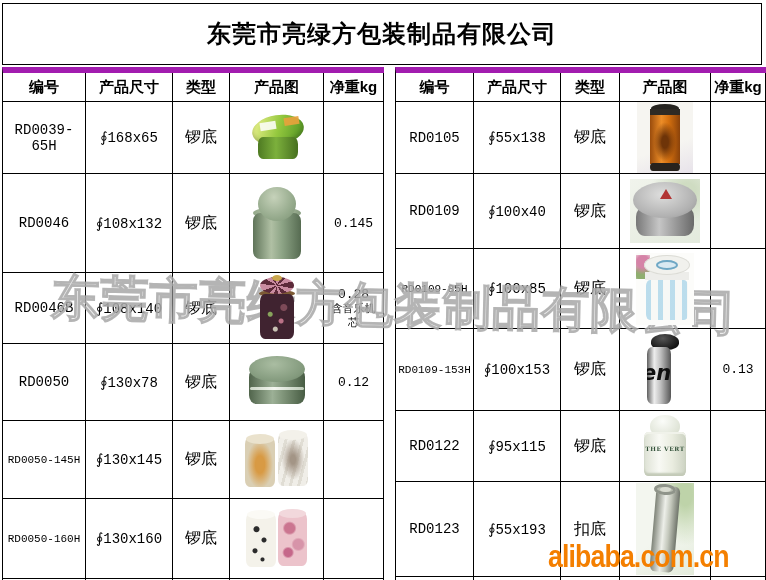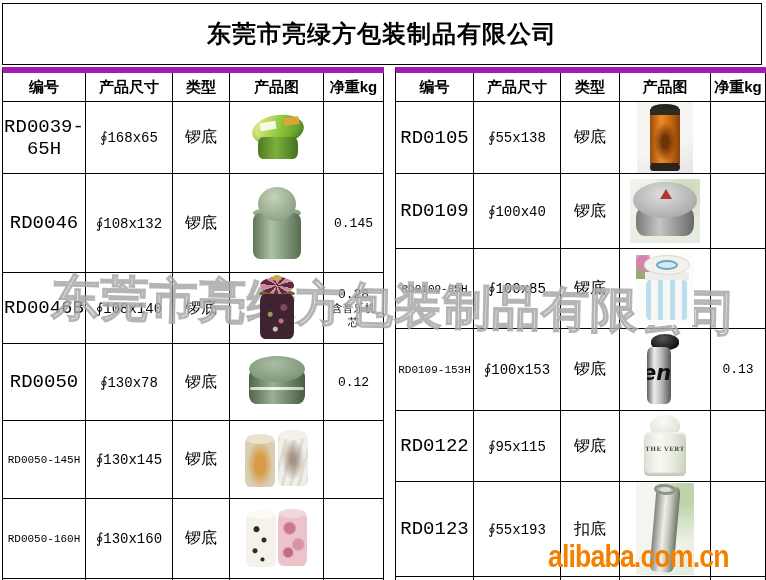--- a/index.html
+++ b/index.html
@@ -13,21 +13,21 @@
   .tbl{position:absolute;display:grid;border-left:1px solid #000;border-top:6px solid #a21caf;}
   .tbl-left{left:2px;top:67px;grid-template-columns:83px 87px 57px 94px 60px;
             grid-template-rows:29px 72px 99px 71px 77px 78px 80px 6px;}
   .tbl-right{left:395px;top:67px;grid-template-columns:78px 87px 59px 91px 55px;
              grid-template-rows:29px 72px 75px 80px 82px 71px 95px 9px;}
   .c{border-right:1px solid #000;border-bottom:1px solid #000;box-sizing:border-box;
      display:flex;flex-direction:column;align-items:center;justify-content:center;
      text-align:center;overflow:hidden;}
   .c.stub{border-bottom:none;}
   .hd{font-weight:bold;font-size:15px;}
-  .id{font-family:"Liberation Mono","DejaVu Sans Mono",monospace;font-size:19px;}
+  .id{font-family:"Liberation Mono","DejaVu Sans Mono",monospace;font-size:14px;}
   .id.sm{font-size:11px;text-align:center;}
   .size{font-family:"Liberation Mono","DejaVu Sans Mono","DejaVu Sans",monospace;font-size:14px;}
   .type{font-size:16px;}
   .wt{font-family:"Liberation Mono","DejaVu Sans Mono",monospace;font-size:13px;justify-content:center;}
   .wt .note{font-family:"Liberation Sans","DejaVu Sans",sans-serif;font-size:11px;width:48px;line-height:1.25;}
   
   .wm-company{position:absolute;left:52px;top:266px;z-index:2;white-space:nowrap;
               font-size:48px;font-weight:bold;letter-spacing:1px;
               color:rgba(210,210,210,0.40);-webkit-text-stroke:1.2px rgba(165,165,165,0.8);
               transform:rotate(1.3deg);transform-origin:left top;pointer-events:none;}

